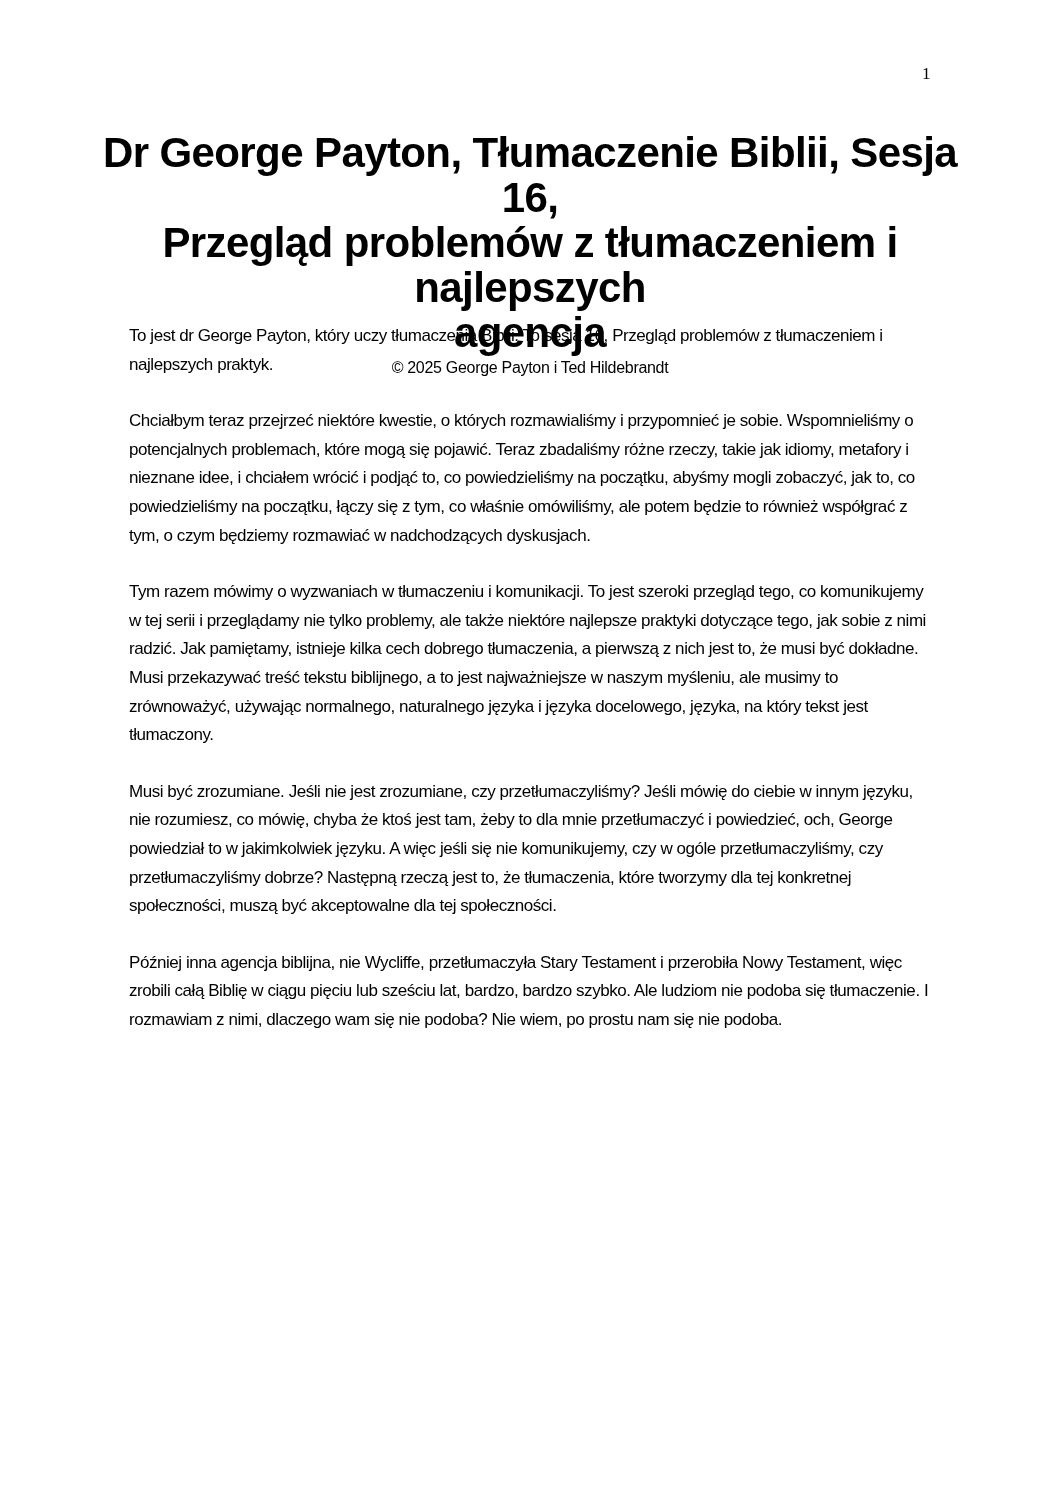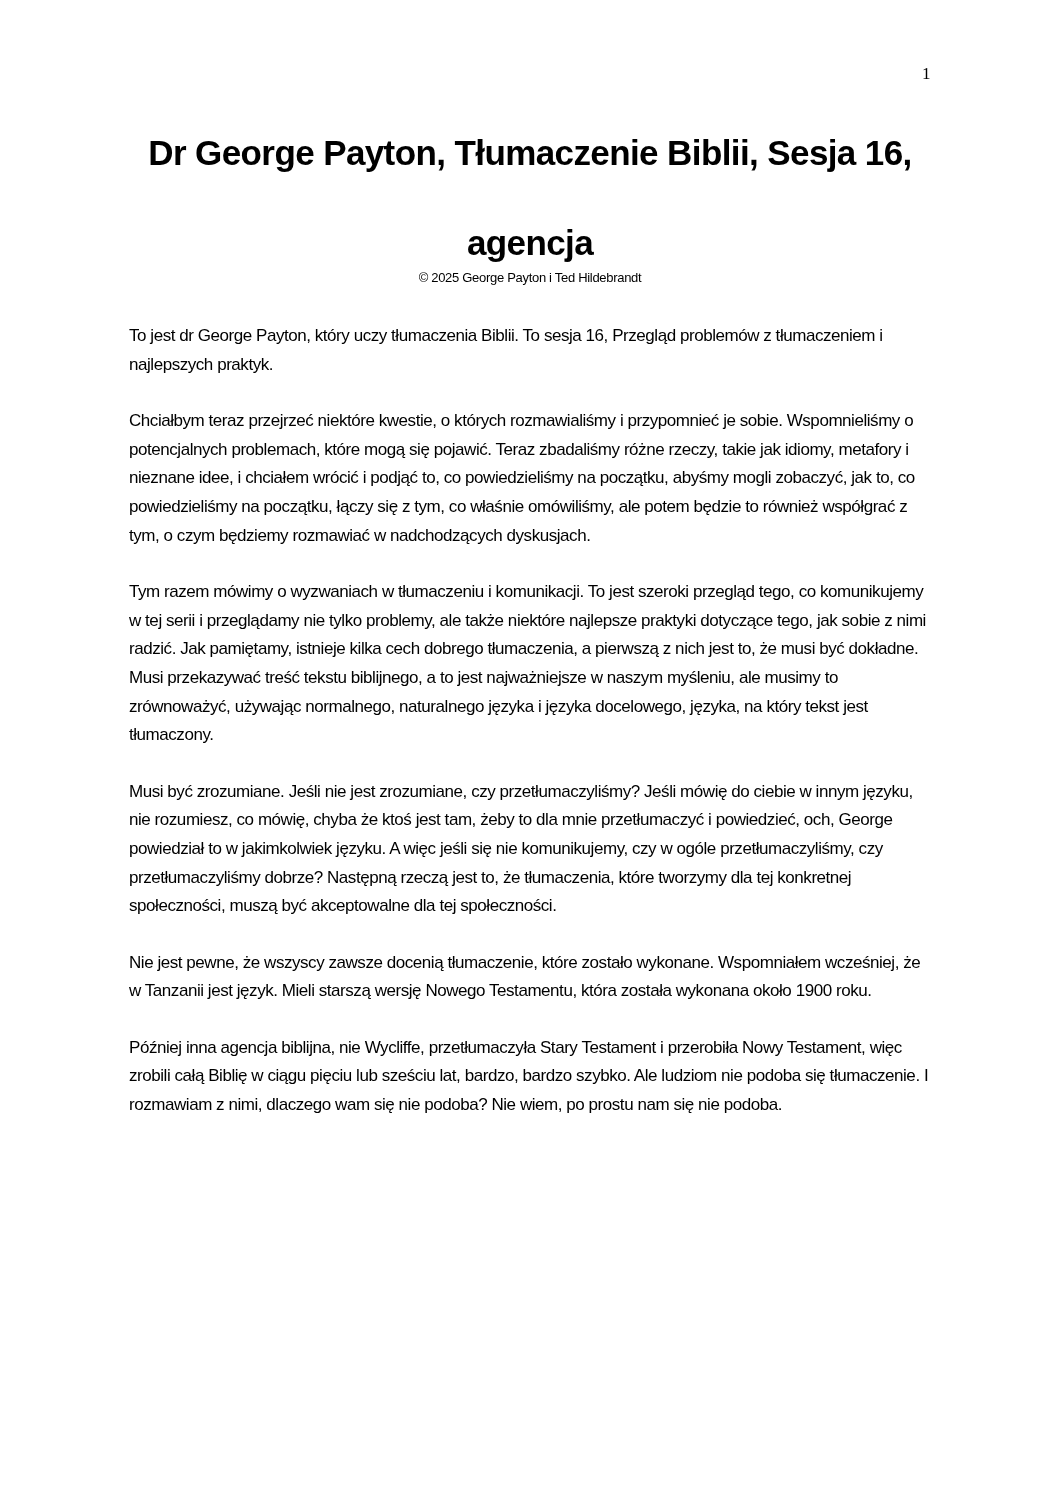--- a/index.html
+++ b/index.html
@@ -32,28 +32,28 @@
     .header {
       position: absolute;
       top: 130px;
       left: 100px;
       width: 860px;
       text-align: center;
     }
     .title {
       font-family: "Liberation Sans", "DejaVu Sans", sans-serif;
       font-weight: bold;
-      font-size: 35px;
+      font-size: 42px;
       line-height: 45px;
       margin: 0;
       letter-spacing: -0.6px;
     }
     .copyright {
       font-family: "Liberation Sans", "DejaVu Sans", sans-serif;
-      font-size: 13px;
+      font-size: 16px;
       line-height: 26px;
       margin-top: 0px;
       letter-spacing: -0.3px;
     }
     .body-text {
       position: absolute;
       top: 322px;
       left: 129px;
       width: 800px;
       font-family: "Liberation Sans", "DejaVu Sans", sans-serif;
@@ -68,28 +68,27 @@
 </head>
 <body>
 
 <div class="page">
 
   <div class="page-number">1</div>
 
   <div class="header">
     <h1 class="title">
       <span>Dr George Payton, Tłumaczenie Biblii, Sesja 16,</span><br>
-      <br>
+      <span>Przegląd problemów z tłumaczeniem i najlepszych</span><br>
       <span>agencja</span>
     </h1>
     <div class="copyright">© 2025 George Payton i Ted Hildebrandt</div>
   </div>
 
   <div class="body-text">
     <p>To jest dr George Payton, który uczy tłumaczenia Biblii. To sesja 16, Przegląd problemów z tłumaczeniem i najlepszych praktyk.</p>
     <p>Chciałbym teraz przejrzeć niektóre kwestie, o których rozmawialiśmy i przypomnieć je sobie. Wspomnieliśmy o potencjalnych problemach, które mogą się pojawić. Teraz zbadaliśmy różne rzeczy, takie jak idiomy, metafory i nieznane idee, i chciałem wrócić i podjąć to, co powiedzieliśmy na początku, abyśmy mogli zobaczyć, jak to, co powiedzieliśmy na początku, łączy się z tym, co właśnie omówiliśmy, ale potem będzie to również współgrać z tym, o czym będziemy rozmawiać w nadchodzących dyskusjach.</p>
     <p>Tym razem mówimy o wyzwaniach w tłumaczeniu i komunikacji. To jest szeroki przegląd tego, co komunikujemy w tej serii i przeglądamy nie tylko problemy, ale także niektóre najlepsze praktyki dotyczące tego, jak sobie z nimi radzić. Jak pamiętamy, istnieje kilka cech dobrego tłumaczenia, a pierwszą z nich jest to, że musi być dokładne. Musi przekazywać treść tekstu biblijnego, a to jest najważniejsze w naszym myśleniu, ale musimy to zrównoważyć, używając normalnego, naturalnego języka i języka docelowego, języka, na który tekst jest tłumaczony.</p>
     <p>Musi być zrozumiane. Jeśli nie jest zrozumiane, czy przetłumaczyliśmy? Jeśli mówię do ciebie w innym języku, nie rozumiesz, co mówię, chyba że ktoś jest tam, żeby to dla mnie przetłumaczyć i powiedzieć, och, George powiedział to w jakimkolwiek języku. A więc jeśli się nie komunikujemy, czy w ogóle przetłumaczyliśmy, czy przetłumaczyliśmy dobrze? Następną rzeczą jest to, że tłumaczenia, które tworzymy dla tej konkretnej społeczności, muszą być akceptowalne dla tej społeczności.</p>
-    <p>Nie jest pewne, że wszyscy zawsze docenią tłumaczenie, które zostało wykonane. Wspomniałem wcześniej, że w Tanzanii jest język. Mieli starszą wersję Nowego Testamentu, która została wykonana około 1900 roku.</p>
     <p>Później inna agencja biblijna, nie Wycliffe, przetłumaczyła Stary Testament i przerobiła Nowy Testament, więc zrobili całą Biblię w ciągu pięciu lub sześciu lat, bardzo, bardzo szybko. Ale ludziom nie podoba się tłumaczenie. I rozmawiam z nimi, dlaczego wam się nie podoba? Nie wiem, po prostu nam się nie podoba.</p>
   </div>
 
 </div>
 
 </body></html>

